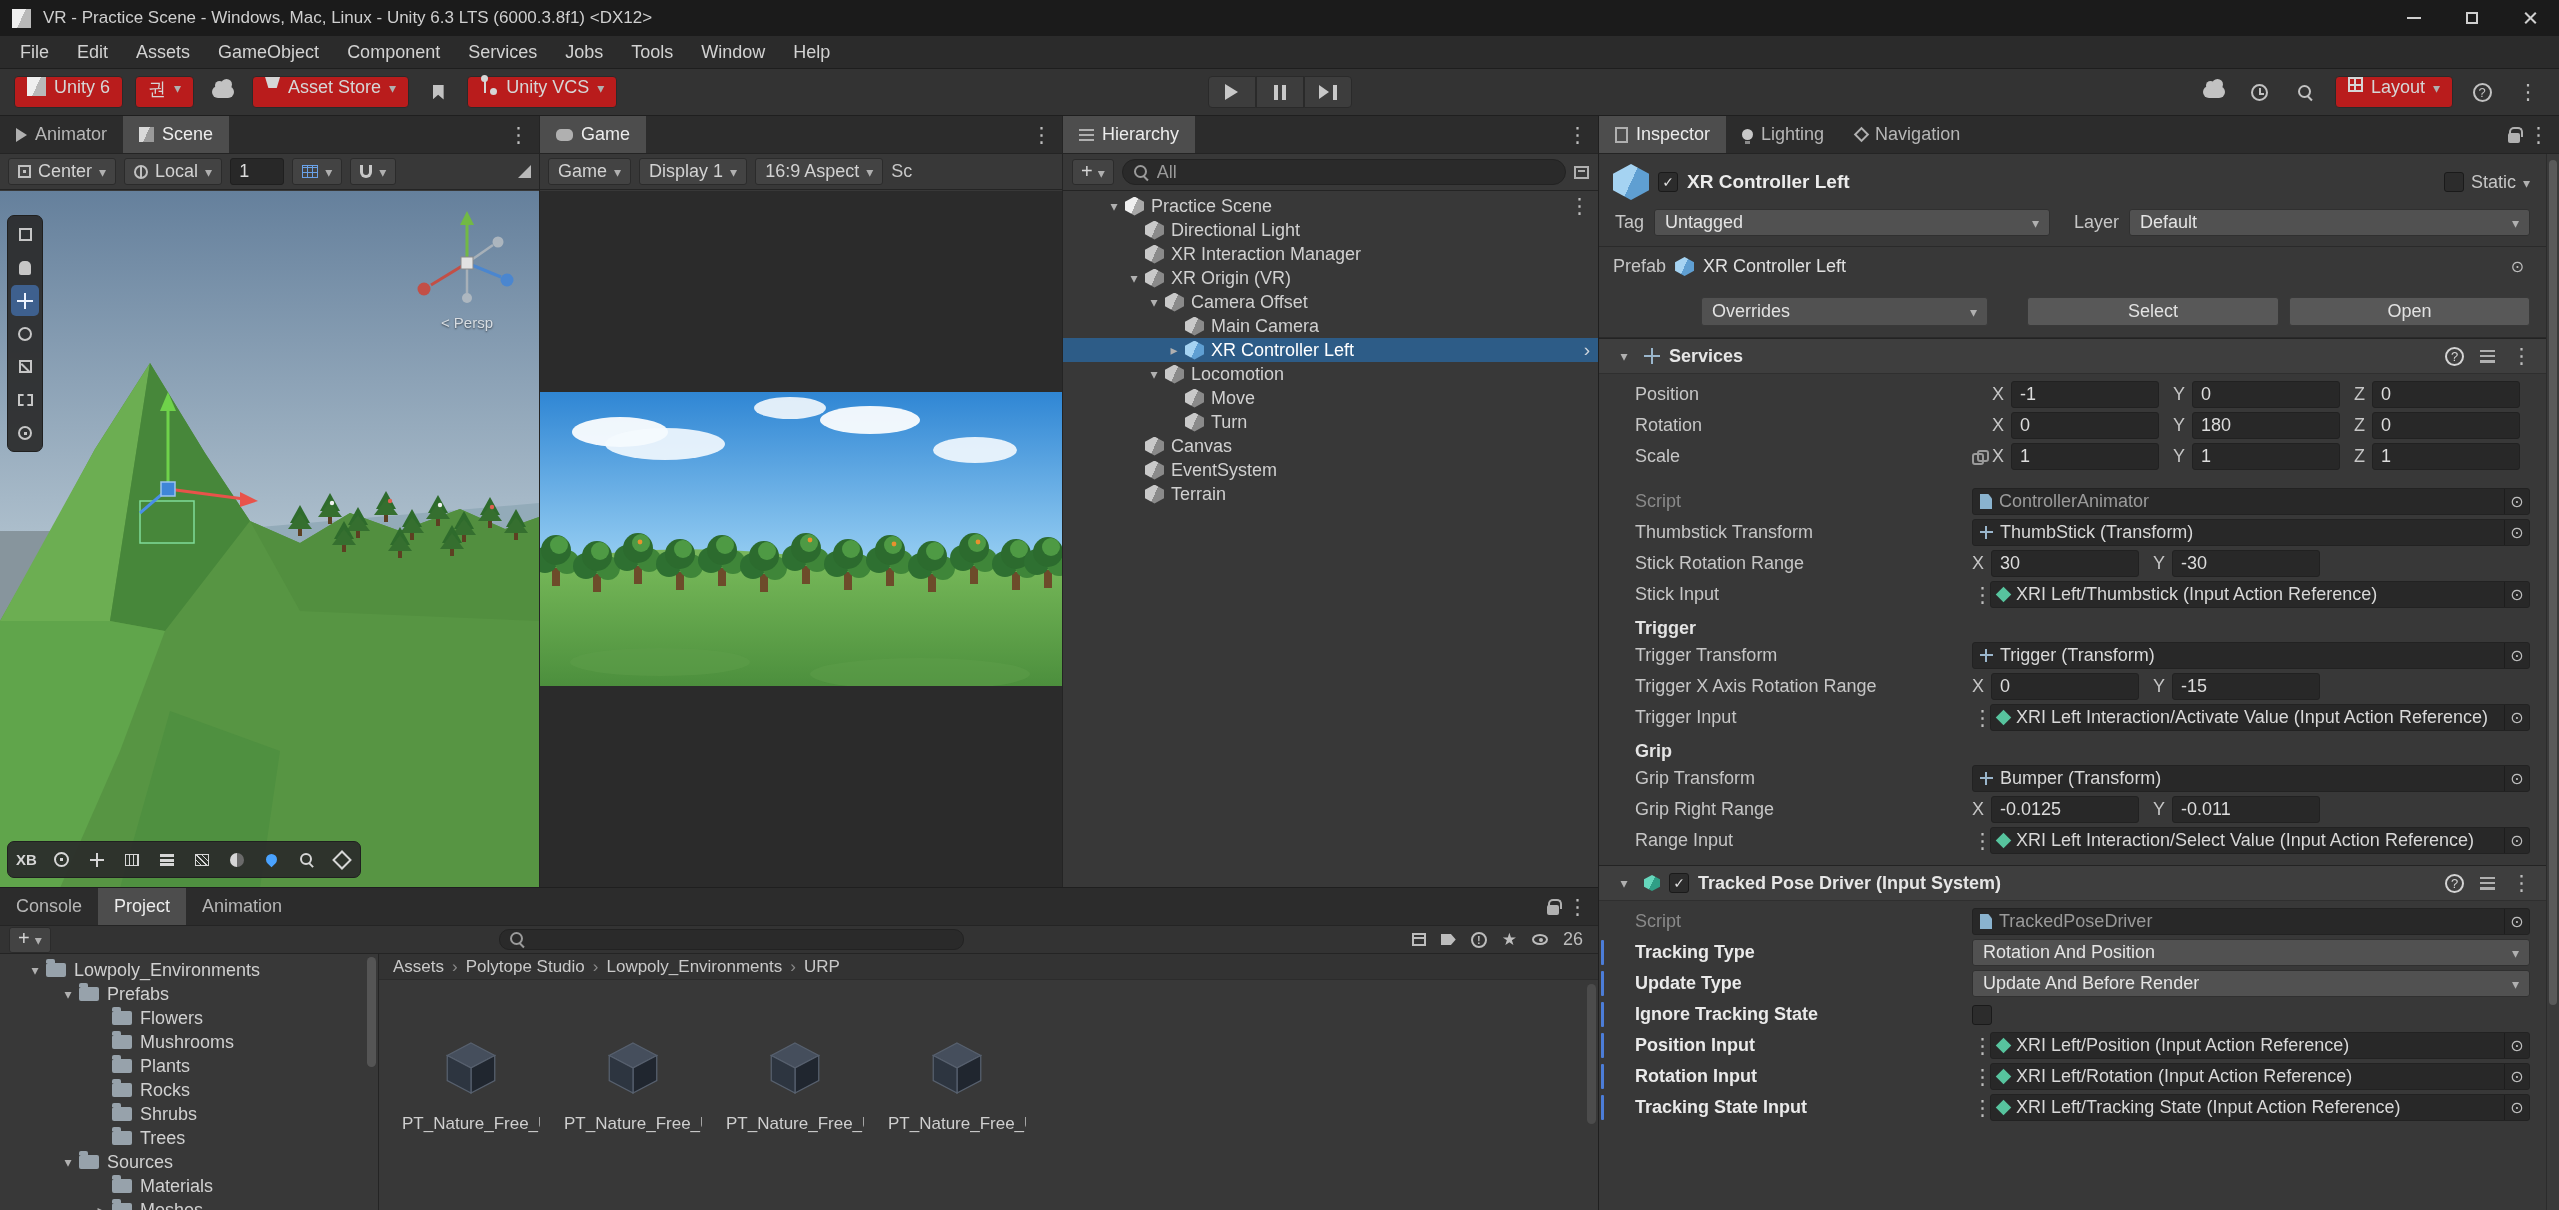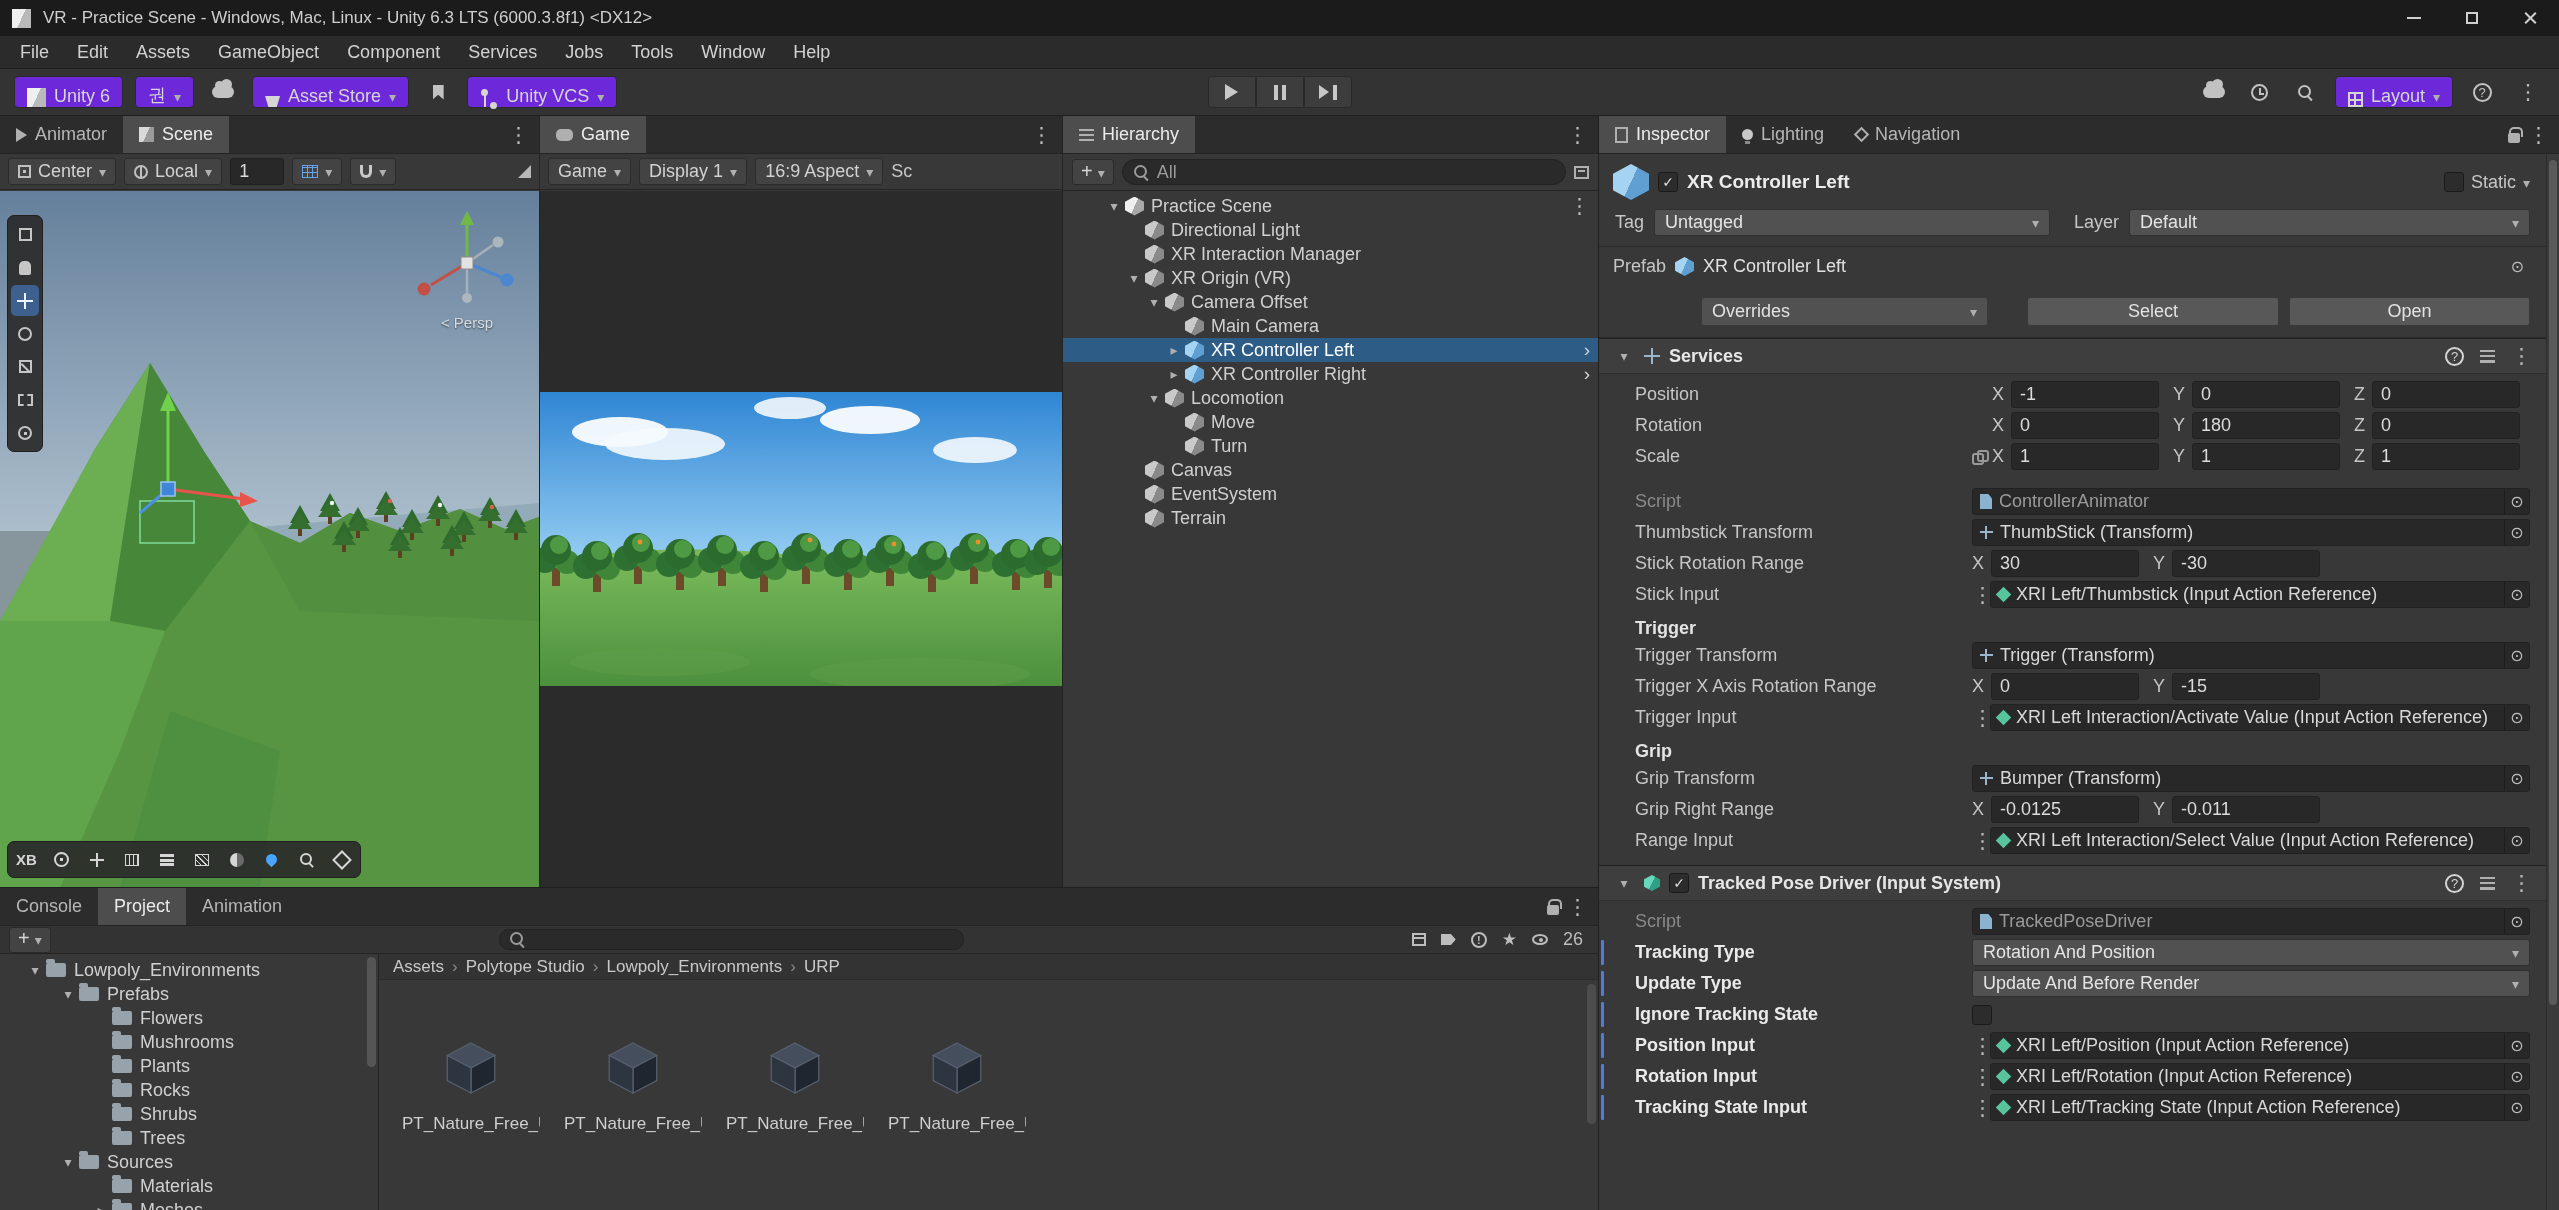--- a/index.html
+++ b/index.html
@@ -22,21 +22,21 @@
   .g-close{position:relative;width:15px;height:15px}
   .g-close::before,.g-close::after{content:"";position:absolute;left:0;top:6px;width:15px;height:2px;background:#cfcfcf}
   .g-close::before{transform:rotate(45deg)}.g-close::after{transform:rotate(-45deg)}
 
   
   #menubar{height:33px;background:#2b2b2b;border-bottom:1px solid #1e1e1e;display:flex;align-items:stretch;padding-left:6px}
   .menu-item{display:flex;align-items:center;padding:0 14px;color:#d2d2d2}
 
   
   #toolbar{height:47px;background:#333333;border-bottom:1px solid #1f1f1f;display:flex;align-items:center;padding:0 14px;gap:12px;position:relative}
-  .tb-chip{display:flex;align-items:flex-end;gap:8px;height:32px;padding:0 12px;background:#6d28d9;border:1px solid #2a2a2a;border-radius:4px;color:#d6d6d6}
+  .tb-chip{display:flex;align-items:flex-start;gap:8px;height:32px;padding:0 12px;background:#b91c1c;border:1px solid #2a2a2a;border-radius:4px;color:#d6d6d6}
   .tb-icon{width:34px;height:32px;display:flex;align-items:center;justify-content:center;color:#c2c2c2}
   .i-cloud{width:22px;height:12px;background:currentColor;border-radius:7px}
   .i-cloud::before{content:"";position:absolute;left:3px;top:-5px;width:9px;height:9px;background:currentColor;border-radius:50%}
   .i-cloud::after{content:"";position:absolute;left:9px;top:-7px;width:11px;height:11px;background:currentColor;border-radius:50%}
   .i-hist{width:17px;height:17px;border:2px solid currentColor;border-radius:50%}
   .i-hist::before{content:"";position:absolute;left:6px;top:2px;width:2px;height:6px;background:currentColor}
   .i-hist::after{content:"";position:absolute;left:6px;top:7px;width:5px;height:2px;background:currentColor}
   .i-search{width:15px;height:15px}
   .i-search::before{content:"";position:absolute;left:0;top:0;width:9px;height:9px;border:2px solid currentColor;border-radius:50%}
   .i-search::after{content:"";position:absolute;right:0;bottom:1px;width:7px;height:2px;background:currentColor;transform:rotate(45deg)}
@@ -664,27 +664,20 @@
           <span class="hlabel">Main Camera</span>
 
         </div>
         <div class="h-row d3 sel hasnav">
           <span class="fold closed"></span>
           <span class="hicon prefab"></span>
           <span class="hlabel">XR Controller Left</span>
           <span class="navarrow"></span>
 
         </div>
-        <div class="h-row d3 hasnav">
-          <span class="fold closed"></span>
-          <span class="hicon prefab"></span>
-          <span class="hlabel">XR Controller Right</span>
-          <span class="navarrow"></span>
-
-        </div>
         <div class="h-row d2">
           <span class="fold open"></span>
           <span class="hicon cube"></span>
           <span class="hlabel">Locomotion</span>
 
         </div>
         <div class="h-row d3">
           <span class="fold leaf"></span>
           <span class="hicon cube"></span>
           <span class="hlabel">Move</span>

